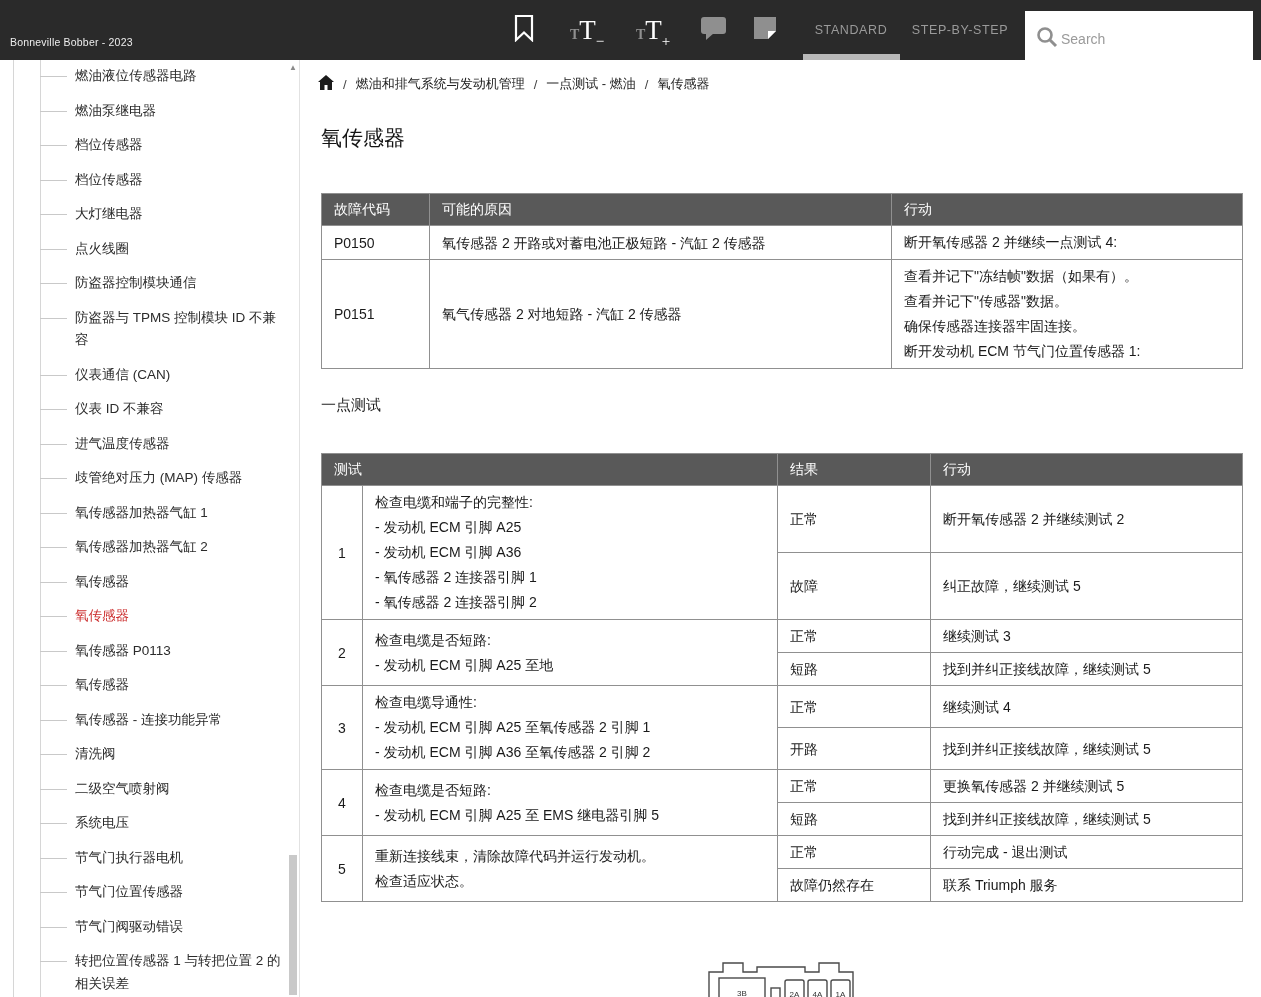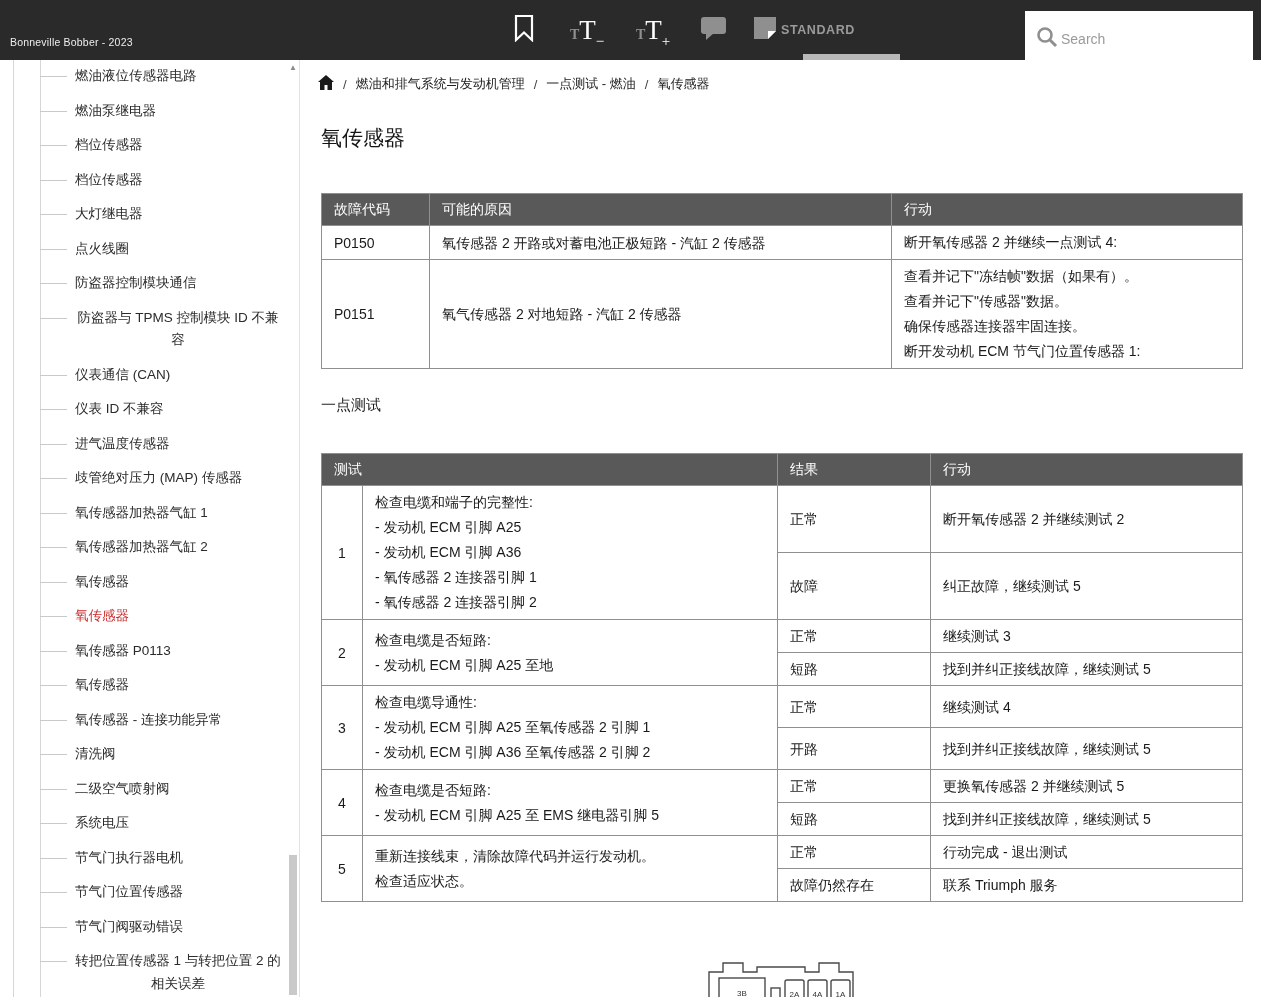--- a/index.html
+++ b/index.html
@@ -17,40 +17,40 @@
   #btn-bookmark { left:514px; }
   #btn-font-dec { left:570px; }
   #btn-font-inc { left:636px; }
   #btn-comment  { left:700px; }
   #btn-note     { left:753px; }
   .t-sm { color:#8f8f8f; font-size:14px; font-family:"Liberation Serif",serif; font-weight:bold; }
   .t-lg { color:#ffffff; font-size:27px; font-family:"Liberation Serif",serif; line-height:1; }
   .t-sg { color:#ffffff; font-size:15px; font-family:"Liberation Serif",serif; position:relative; top:7px; }
   .tab { position:absolute; top:0; height:60px; line-height:60px; text-align:center; color:#9a9a9a;
          font-size:12.5px; letter-spacing:.6px; cursor:pointer; white-space:nowrap; }
-  #tab-standard { left:767px; width:102px;font-weight:bold; }
+  #tab-standard { left:800px; width:102px; }
   #tab-stepbystep { left:906px; width:108px; }
   .tab-indicator { position:absolute; left:803px; bottom:0; width:97px; height:6px; background:#b8b8b8; }
   .searchbox { position:absolute; left:1025px; top:11px; width:228px; height:56px; background:#ffffff;
                display:flex; align-items:center; padding-left:10px; }
   .searchbox input { border:none; outline:none; width:170px; font-size:14px; color:#333;
                      font-family:"Liberation Sans",sans-serif; }
   .searchbox input::placeholder { color:#9a9a9a; }
 
   
   .sidebar { position:absolute; left:0; top:60px; width:300px; height:937px; background:#fff;
              border-right:1px solid #e2e2e2; overflow:hidden; }
   .tree-line { position:absolute; top:0; bottom:0; width:1px; background:#d6d6d6; }
   #tree-line-1 { left:13px; }
   #tree-line-2 { left:40px; }
   #side-list { position:absolute; top:5px; left:0; width:288px; }
   .side-item { position:relative; margin-left:75px; margin-bottom:12px; font-size:13.5px;
                line-height:22.5px; color:#2b2b2b; cursor:pointer; }
   .side-item::before { content:''; position:absolute; left:-35px; top:11px; width:27px; height:1px; background:#c9c9c9; }
-  .side-label { display:inline-block; max-width:206px; vertical-align:top;text-align:center; }
+  .side-label { display:inline-block; max-width:206px; vertical-align:top; }
   .side-item.active { color:#cb2b2b; }
   .scroll-up { position:absolute; top:3px; right:2px; font-size:8px; color:#8a8a8a; cursor:pointer; }
   .scroll-thumb { position:absolute; right:2px; top:795px; width:8px; height:140px; background:#c9c9c9; cursor:pointer; }
 
   
   .main { position:absolute; left:301px; top:60px; width:960px; height:937px; overflow:hidden; background:#fff; }
   #breadcrumb { position:absolute; left:17px; top:15px; display:flex; align-items:center; gap:9px;
                 font-size:13px; color:#222; white-space:nowrap; }
   .bc-sep { color:#444; }
   .bc-item { cursor:pointer; }
@@ -109,20 +109,21 @@
   <div class="hbtn" id="btn-note">
     <span>
       <svg width="24" height="24" viewBox="0 0 24 24">
           <path d="M1 1 h22 v14 l-8 8 h-14 z" fill="#8f8f8f"></path>
           <path d="M15 23 l8 -8 h-8 z" fill="#ffffff"></path>
         </svg>
     </span>
   </div>
 
   <div class="tab" id="tab-standard">STANDARD</div>
+  <div class="tab" id="tab-stepbystep">STEP-BY-STEP</div>
   <div class="tab-indicator"></div>
 
   <div class="searchbox">
     <span>
       <svg width="24" height="24" viewBox="0 0 24 24">
           <circle cx="10" cy="10" r="6.5" fill="none" stroke="#8f8f8f" stroke-width="2.6"></circle>
           <line x1="15" y1="15" x2="21" y2="21" stroke="#8f8f8f" stroke-width="3"></line>
         </svg>
     </span>
     <input type="text" placeholder="Search" style="">

